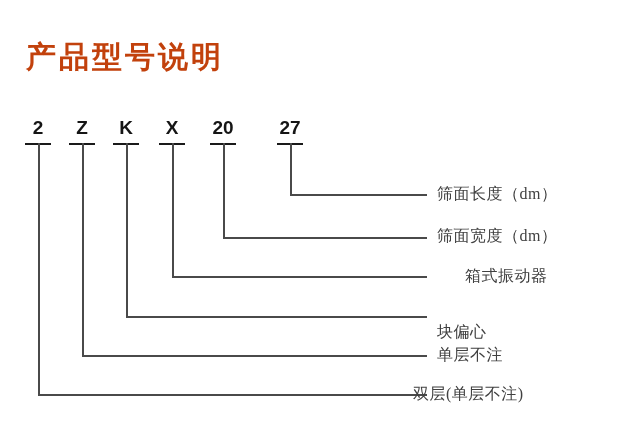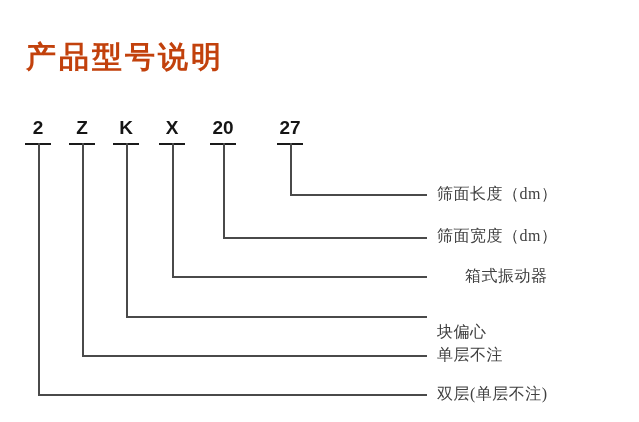--- a/index.html
+++ b/index.html
@@ -99,16 +99,16 @@
       <div class="tick-cap" style="left: 290px; top: 143px; width: 26px;"></div>
       <div class="leader-v" style="left: 290px; top: 143px; height: 51px;"></div>
       <div class="leader-h" style="left: 290px; top: 194px; width: 137px;"></div>
     </div>
   <div id="desc-layer">
       <div class="desc-label" style="left: 437px; top: 186px;">筛面长度（dm）</div>
       <div class="desc-label" style="left: 437px; top: 228px;">筛面宽度（dm）</div>
       <div class="desc-label" style="left: 437px; top: 268px; margin-left: 28px;">箱式振动器</div>
       <div class="desc-label" style="left: 437px; top: 324px;">块偏心</div>
       <div class="desc-label" style="left: 437px; top: 347px;">单层不注</div>
-      <div class="desc-label" style="left: 437px; top: 386px;">双层(单层不注)</div>
+      <div class="desc-label" style="left: 413px; top: 386px;">双层(单层不注)</div>
     </div>
 
 </div>
 
 </body></html>

